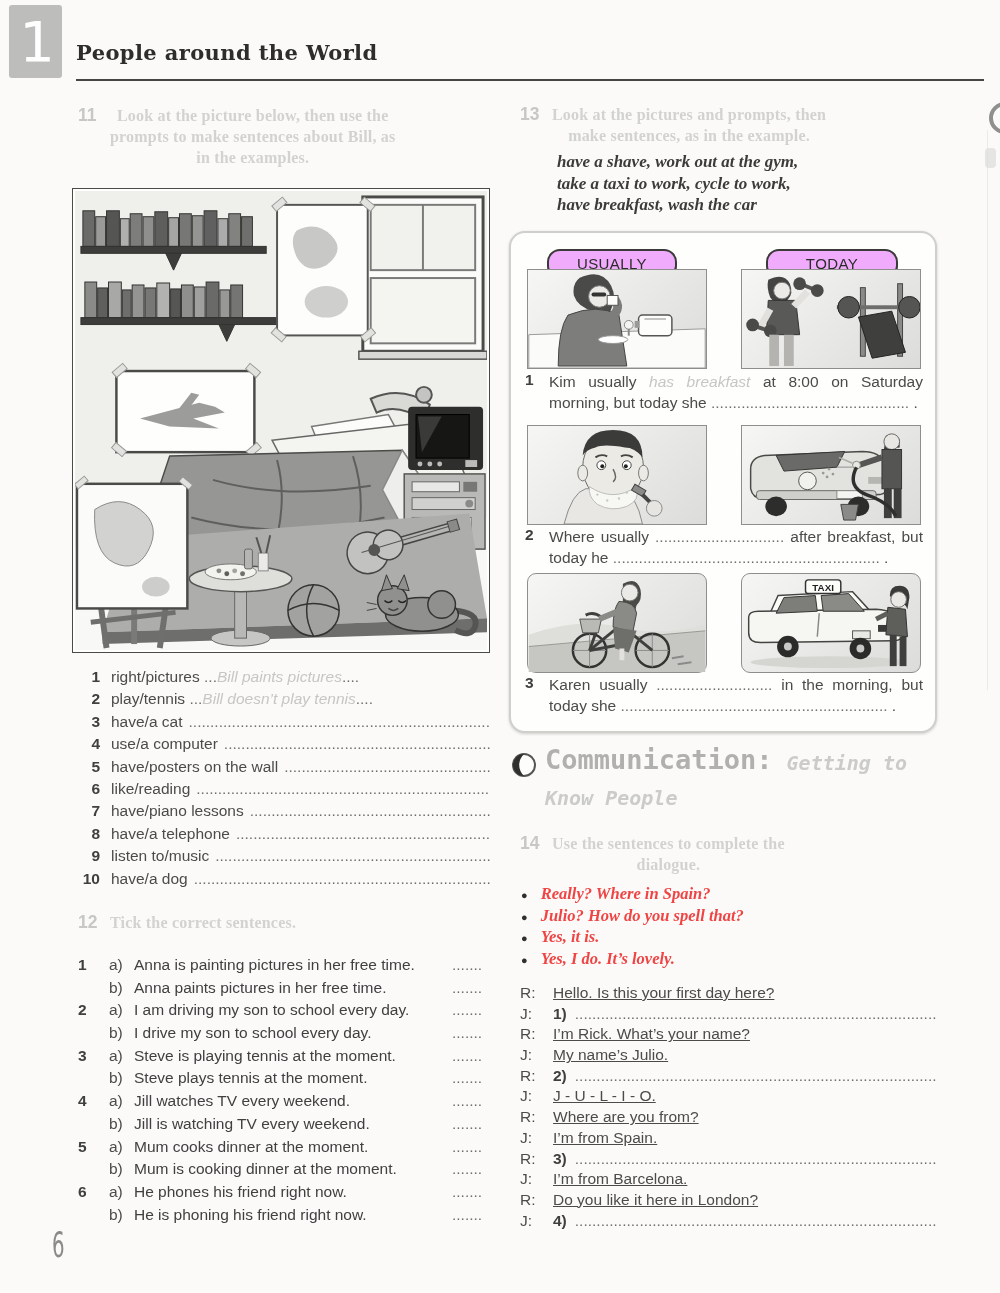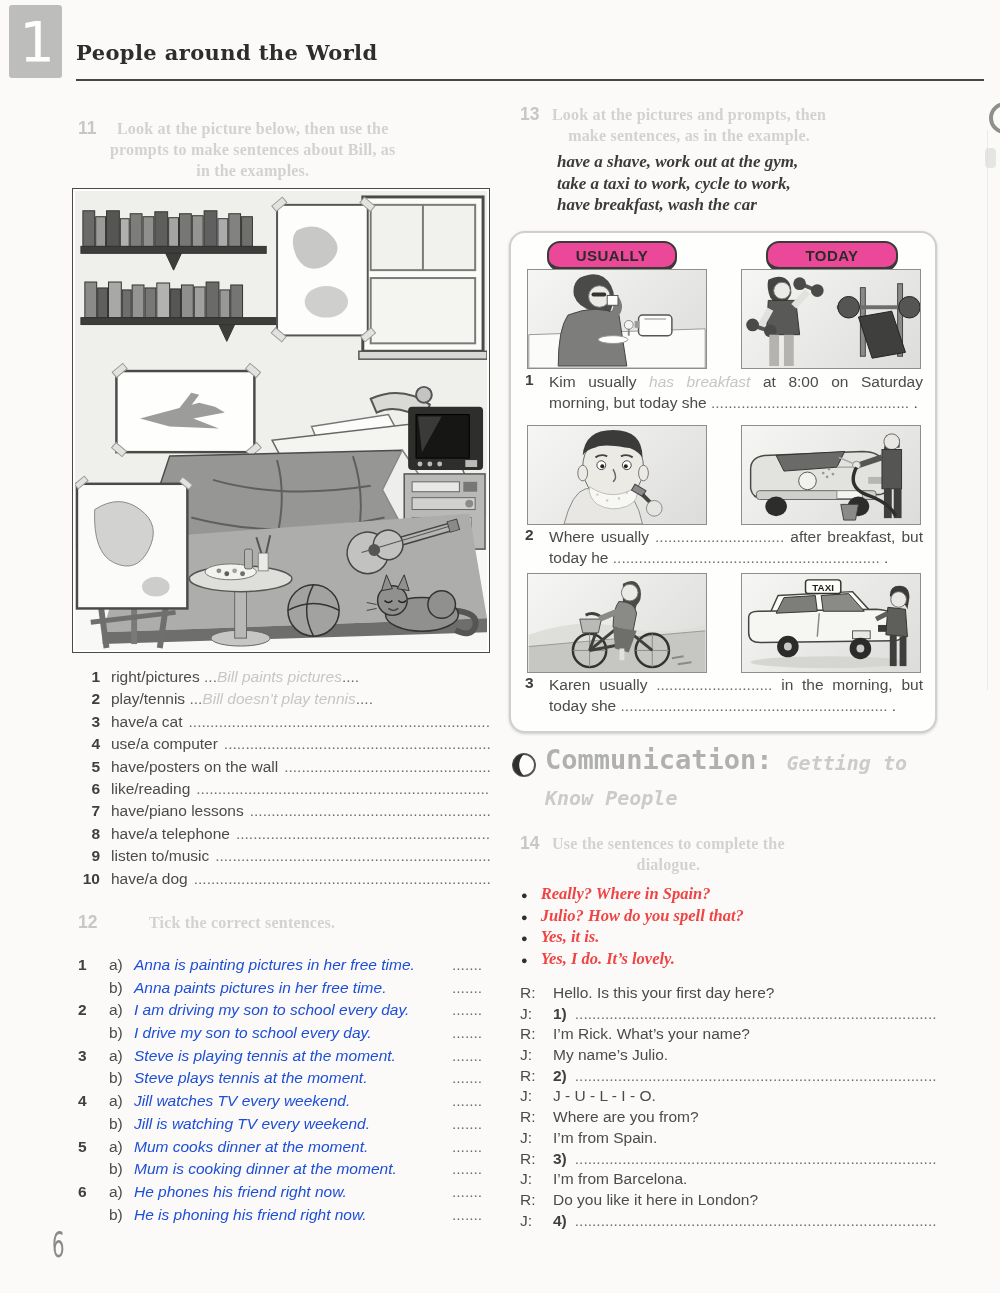--- a/index.html
+++ b/index.html
@@ -32,42 +32,42 @@
   .lp{color:#4b4b49;}
   .ld,.lt{color:#6e6e6c;}
   .lex{color:#c6c6c4;font-style:italic;}
   .dotfill{flex:1 1 auto;overflow:hidden;white-space:pre;color:#6e6e6c;margin-left:6px;}
 
   
   .list12{position:absolute;left:78px;top:956px;width:412px;font-size:15.5px;}
   .trow{display:flex;align-items:baseline;height:22.7px;}
   .tn{width:18px;text-align:left;font-weight:bold;color:#3f3f3d;margin-right:13px;flex:none;}
   .tl{width:25px;color:#4b4b49;flex:none;}
-  .tt{width:318px;color:#1d4ed8;flex:none;font-style:italic;}
+  .tt{width:318px;color:#404040;flex:none;}
   .td{color:#6e6e6c;}
 
   .pagenum{position:absolute;left:52px;top:1224px;font-family:"DejaVu Sans",sans-serif;
            font-size:36px;color:#8a8a88;transform:scaleX(.55);transform-origin:left;}
 
   
   .prompts13{position:absolute;left:557px;top:151px;font-family:"Liberation Serif",serif;
              font-weight:bold;font-style:italic;font-size:17px;line-height:21.5px;color:#3b3b39;}
   .panel{position:absolute;left:509px;top:231px;width:424px;height:498px;background:#fefefc;
          border:2px solid #cfcfcc;border-radius:16px;box-shadow:0 1px 3px rgba(0,0,0,.18);}
-  .pill{position:absolute;top:8px;height:24px;border:2px solid #3a3a38;border-bottom-width:4px;
-        border-radius:13px;background:#ec4899;display:flex;align-items:center;justify-content:center;
-        font-weight:bold;font-size:15px;color:#2b2b29;letter-spacing:.4px;}
+  .pill{position:absolute;top:16px;height:24px;border:2px solid #3a3a38;border-bottom-width:4px;
+        border-radius:13px;background:#f0abfc;display:flex;align-items:center;justify-content:center;
+        font-weight:normal;font-size:15px;color:#2b2b29;letter-spacing:.4px;}
   .pill-usually{left:36px;width:126px;}
   .pill-today{left:255px;width:128px;}
   .cell{position:absolute;width:180px;height:100px;border:1px solid #8e8e8c;
         background:linear-gradient(135deg,#f6f6f4 0%,#dedeal 100%);
         background:linear-gradient(135deg,#f6f6f4,#dcdcda);box-sizing:border-box;}
   .cell svg{width:100%;height:100%;display:block;}
   .c-l{left:16px;} .c-r{left:230px;}
-  .r1{top:36px;} .r2{top:192px;} .r3{top:340px;}
+  .r1{top:36px;} .r2{top:192px;} .r3{top:340px;border-radius:9px;}
   .psent{position:absolute;left:14px;width:398px;display:flex;font-size:15.5px;}
   .s1{top:138px;} .s2{top:293px;} .s3{top:441px;}
   .pn{width:24px;font-weight:bold;color:#3f3f3d;flex:none;}
   .pt{flex:1;line-height:21px;color:#4b4b49;text-align:justify;margin:0;}
   .gex{color:#c6c6c4;font-style:italic;}
   .pdots{color:#6e6e6c;}
 
   
   .comm-icon{position:absolute;left:511px;top:752px;width:26px;height:26px;}
   .comm-line1{position:absolute;left:545px;top:744px;display:flex;align-items:flex-end;}
@@ -77,41 +77,41 @@
 
   
   .bullets{position:absolute;left:521px;top:884px;}
   .brow{display:flex;align-items:baseline;height:21.5px;}
   .bdot{font-size:11px;color:#2f2f2d;margin-right:13px;}
   .btext{font-family:"Liberation Serif",serif;font-weight:bold;font-style:italic;
          font-size:16.5px;color:#ef4444;}
   .dialogue{position:absolute;left:520px;top:984px;width:416px;font-size:15.5px;}
   .drow{display:flex;align-items:baseline;height:20.7px;}
   .ds{width:24px;color:#4b4b49;margin-right:9px;flex:none;}
-  .dt{color:#4b4b49;white-space:pre;}
+  .dt{color:#4b4b49;white-space:pre;text-decoration:underline;}
   .dlabel{font-weight:bold;color:#3f3f3d;margin-right:8px;flex:none;}
   .ddots{flex:1 1 auto;overflow:hidden;white-space:pre;color:#6e6e6c;}
 
   
   .edge-ring{position:absolute;left:989px;top:102px;width:24px;height:24px;border:4px solid #8f8f8d;border-radius:50%;}
   .edge-line{position:absolute;left:987px;top:130px;width:1px;height:560px;background:#eceae8;}
   .edge-smudge{position:absolute;left:985px;top:148px;width:11px;height:20px;background:#dcdcda;border-radius:4px;opacity:.7;}
 </style>
 </head>
 <body>
 
 <div class="page">
 
   <div class="unit-tab">
     <span>1</span>
   </div>
   <div class="page-title">People around the World</div>
   <div class="title-rule"></div>
 
-  <div class="exhead" style="left:78px;top:118px;width:372px;">
+  <div class="exhead" style="left:78px;top:105px;width:372px;">
     <span class="exnum">11</span>
     <span class="exins">
       <span style="display:block">Look at the picture below, then use the</span>
       <span style="display:block">prompts to make sentences about Bill, as</span>
       <span style="display:block">in the examples.</span>
     </span>
   </div>
 
   <figure class="bedroom" style="margin:0">
     <svg viewBox="0 0 418 464" preserveAspectRatio="none">
@@ -285,21 +285,21 @@
     <div class="lrow"><span class="ln">3</span><span class="lp">have/a cat</span><span class="dotfill">..........................................................................................................................................</span></div>
     <div class="lrow"><span class="ln">4</span><span class="lp">use/a computer</span><span class="dotfill">..........................................................................................................................................</span></div>
     <div class="lrow"><span class="ln">5</span><span class="lp">have/posters on the wall</span><span class="dotfill">..........................................................................................................................................</span></div>
     <div class="lrow"><span class="ln">6</span><span class="lp">like/reading</span><span class="dotfill">..........................................................................................................................................</span></div>
     <div class="lrow"><span class="ln">7</span><span class="lp">have/piano lessons</span><span class="dotfill">..........................................................................................................................................</span></div>
     <div class="lrow"><span class="ln">8</span><span class="lp">have/a telephone</span><span class="dotfill">..........................................................................................................................................</span></div>
     <div class="lrow"><span class="ln">9</span><span class="lp">listen to/music</span><span class="dotfill">..........................................................................................................................................</span></div>
     <div class="lrow"><span class="ln">10</span><span class="lp">have/a dog</span><span class="dotfill">..........................................................................................................................................</span></div>
   </div>
 
-  <div class="exhead" style="left:78px;top:912px;width:380px;gap:39px;">
+  <div class="exhead" style="left:78px;top:912px;width:380px;">
     <span class="exnum">12</span>
     <span class="exins">Tick the correct sentences.</span>
   </div>
 
   <div class="list12">
     <div class="trow">
         <span class="tn">1</span>
         <span class="tl">a)</span>
         <span class="tt">Anna is painting pictures in her free time.</span>
         <span class="td">.......</span>

